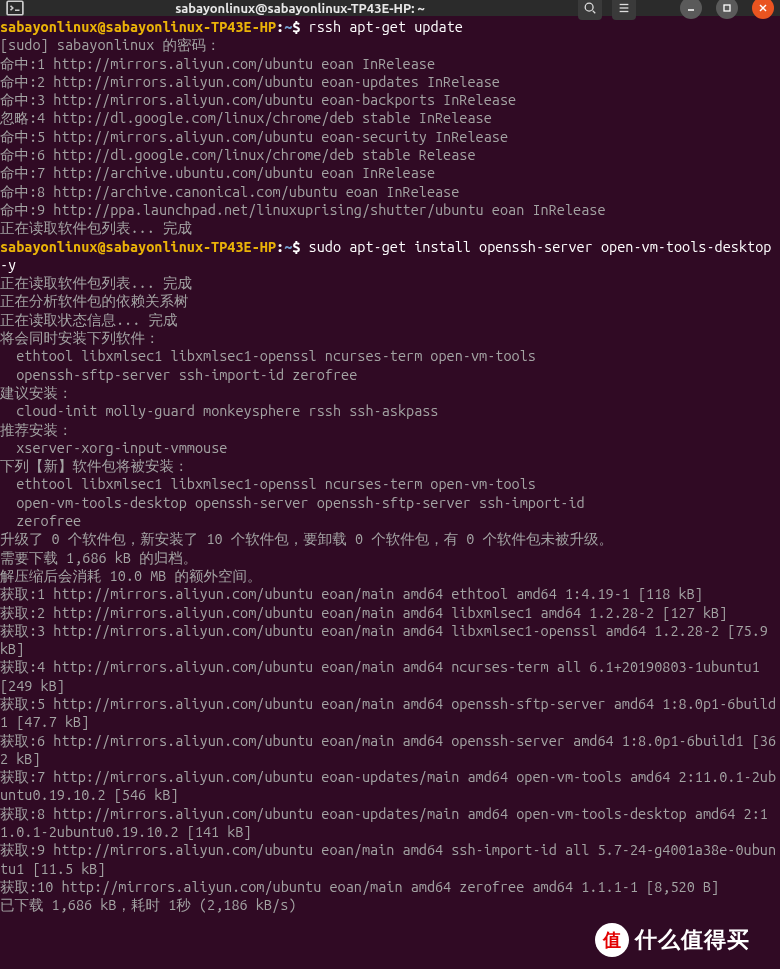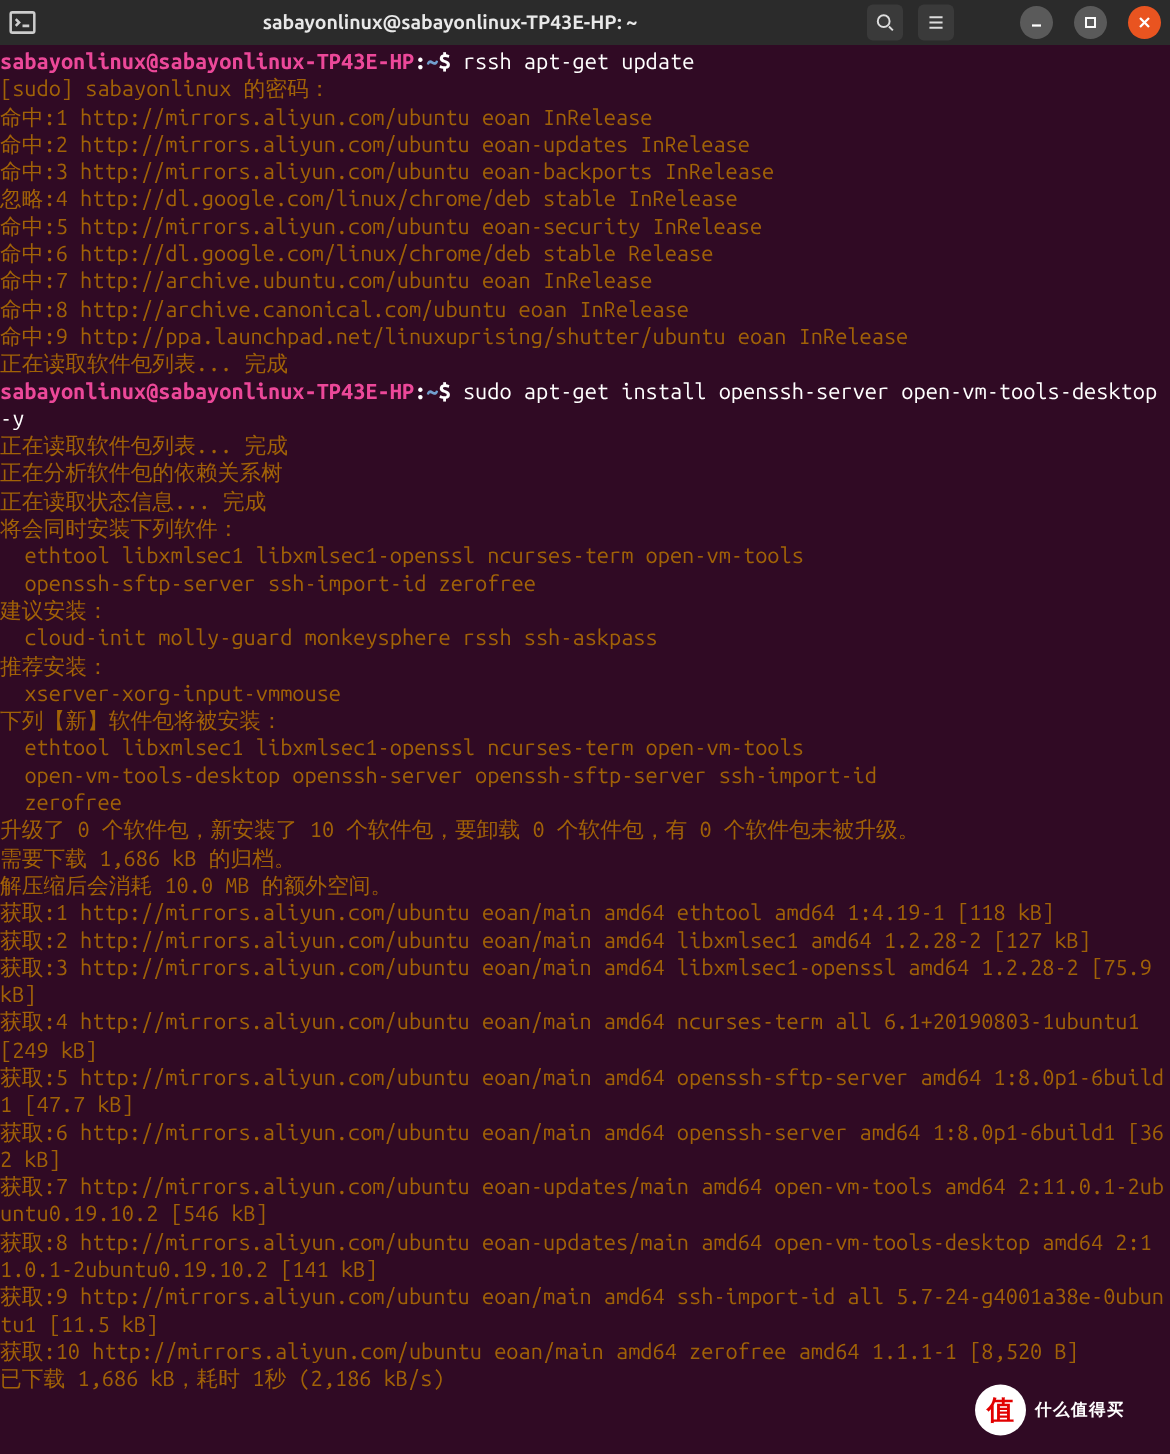--- a/index.html
+++ b/index.html
@@ -7,21 +7,21 @@
   width: 780px;
   height: 969px;
   background: #300a24;
   font-family: "Ubuntu Mono", "DejaVu Sans Mono", monospace;
   font-size: 14.5px;
   line-height: 18.3px;
   overflow: hidden;
   color: #ffffff;
 }
 .titlebar {
-  height: 30px;
+  height: 16px;
   background: #2b2b2b;
   display: flex;
   align-items: center;
   padding: 0 6px;
   color: #dcdcdc;
   font-family: Ubuntu, sans-serif;
   font-size: 13px;
 }
 .titlebar .icon-terminal {
   width: 18px; height: 18px;
@@ -55,46 +55,46 @@
   background: #5a5a5a;
   cursor: pointer;
 }
 .titlebar .win-btn svg { width: 10px; height: 10px; }
 .titlebar .win-btn.close { background: #e95420; }
 .terminal {
   padding: 2px 0 0 0;
   white-space: pre-wrap;
   word-break: break-all;
 }
-.prompt-user { color: #ec4899; font-weight: bold; }
+.prompt-user { color: #eab308; font-weight: bold; }
 .prompt-path { color: #729FCF; font-weight: bold; }
 .prompt-white { color: #ffffff; font-weight: bold; }
 .cmd { color: #ffffff; }
-.out { color: #a16207; }
+.out { color: #a3a3a3; }
 .watermark {
   position: absolute;
   right: 30px;
   bottom: 12px;
   display: flex;
   align-items: center;
   gap: 6px;
   font-family: sans-serif;
 }
 .watermark .circle {
   width: 34px; height: 34px;
   border-radius: 50%;
   background: #ffffff;
   color: #e20000;
   display: flex; align-items: center; justify-content: center;
   font-weight: bold;
   font-size: 18px;
 }
 .watermark .txt {
   color: #ffffff;
-  font-size: 11px;
+  font-size: 22px;
   font-weight: bold;
   letter-spacing: 1px;
 }
 </style>
 </head>
 <body>
 
 <div class="titlebar">
   <div class="icon-terminal">
     <svg viewBox="0 0 16 16" fill="none" stroke="#ccc" stroke-width="1.5">

